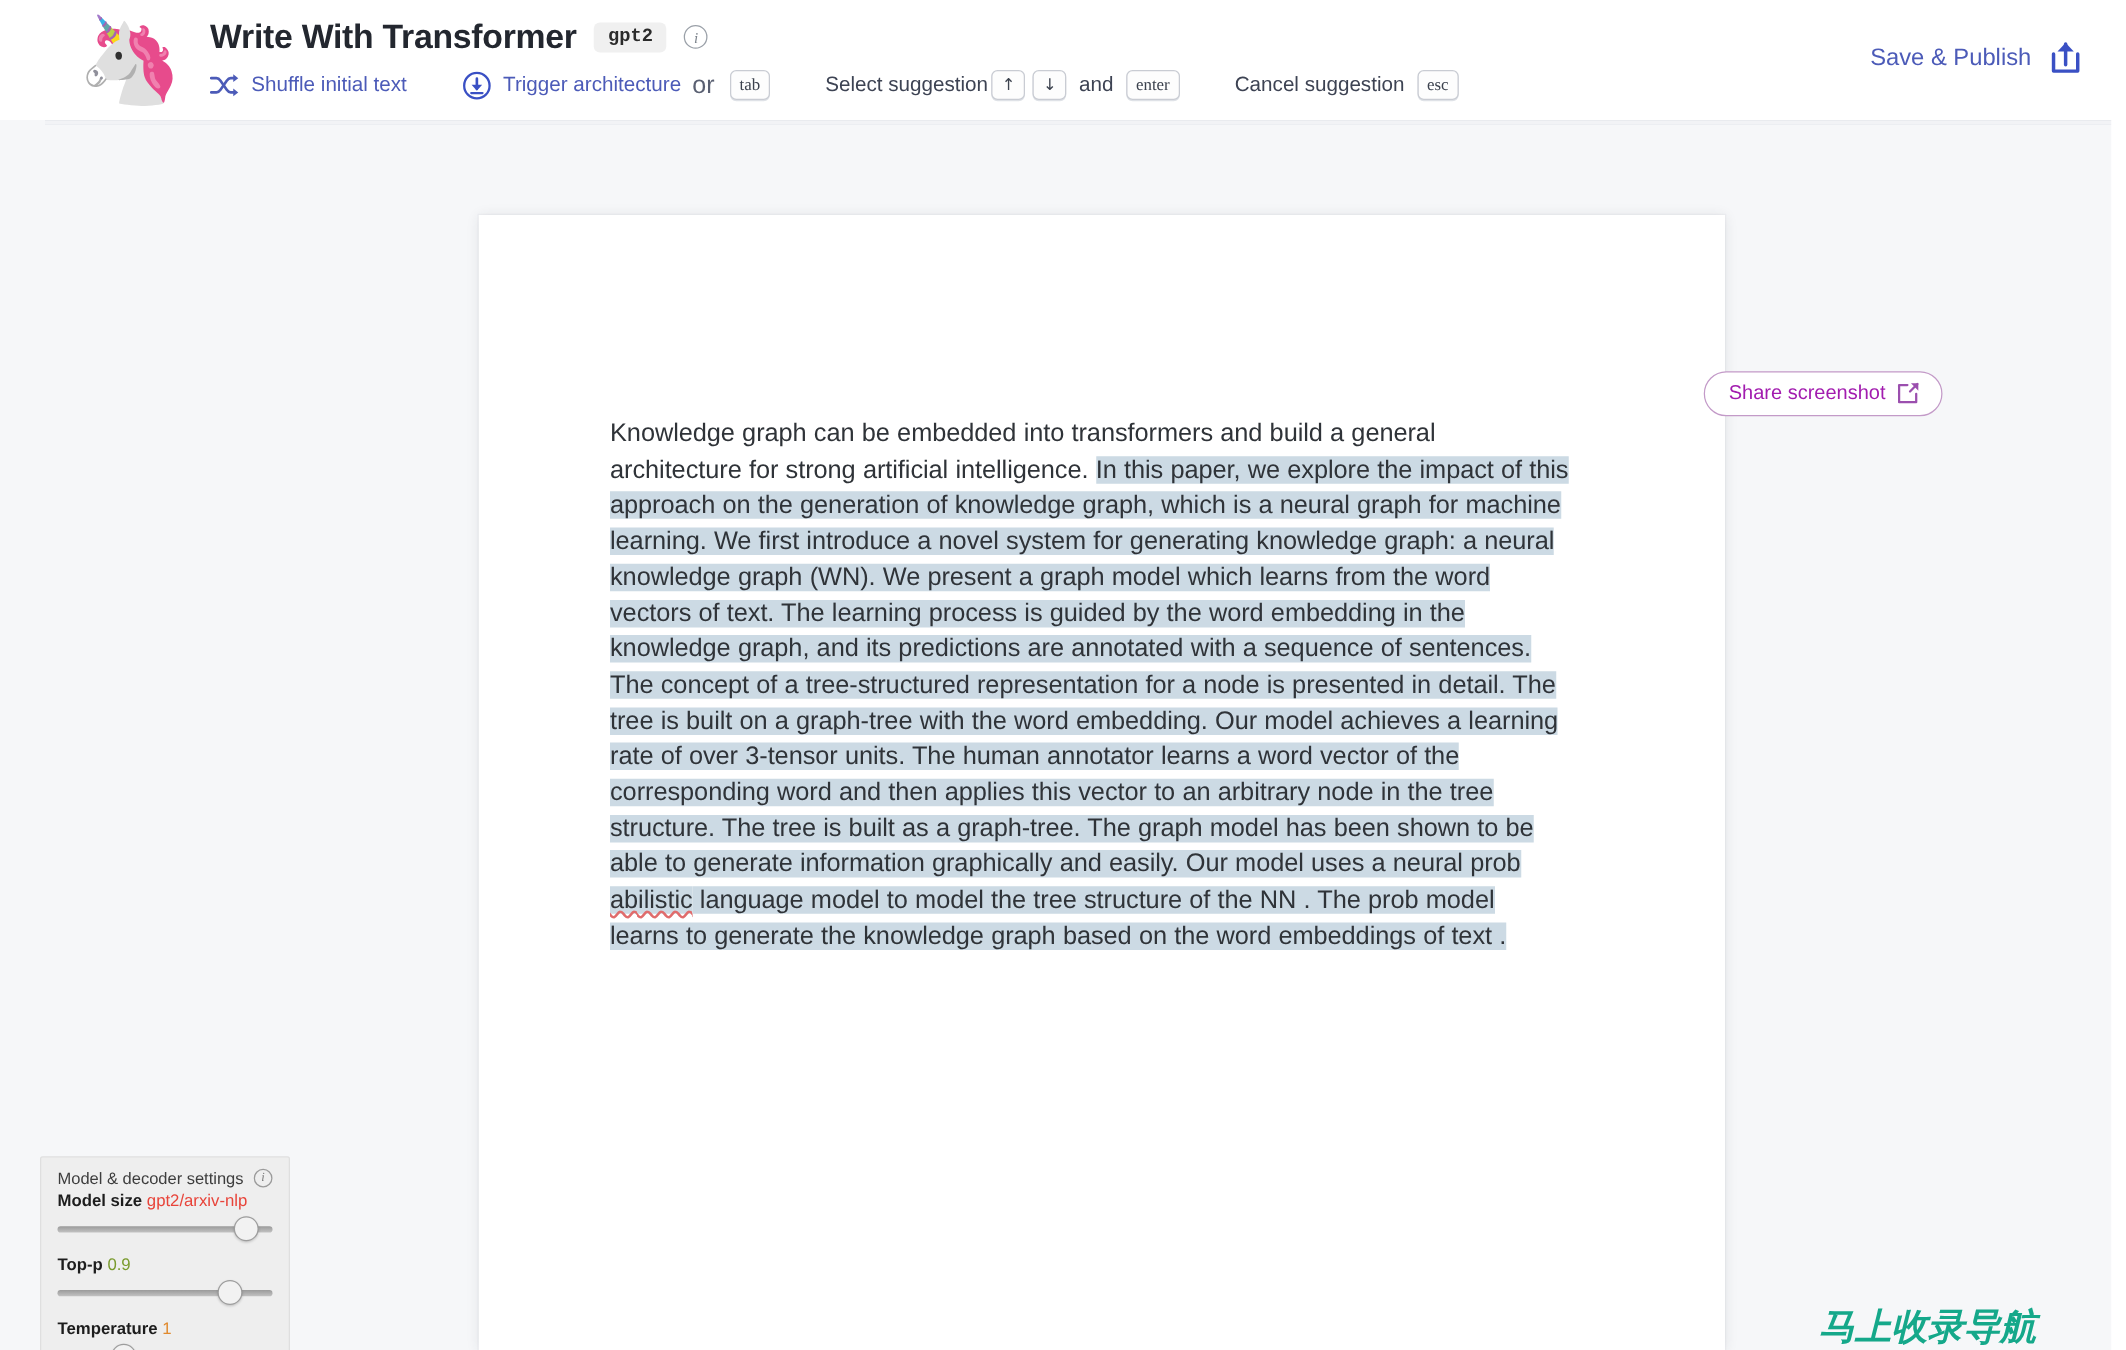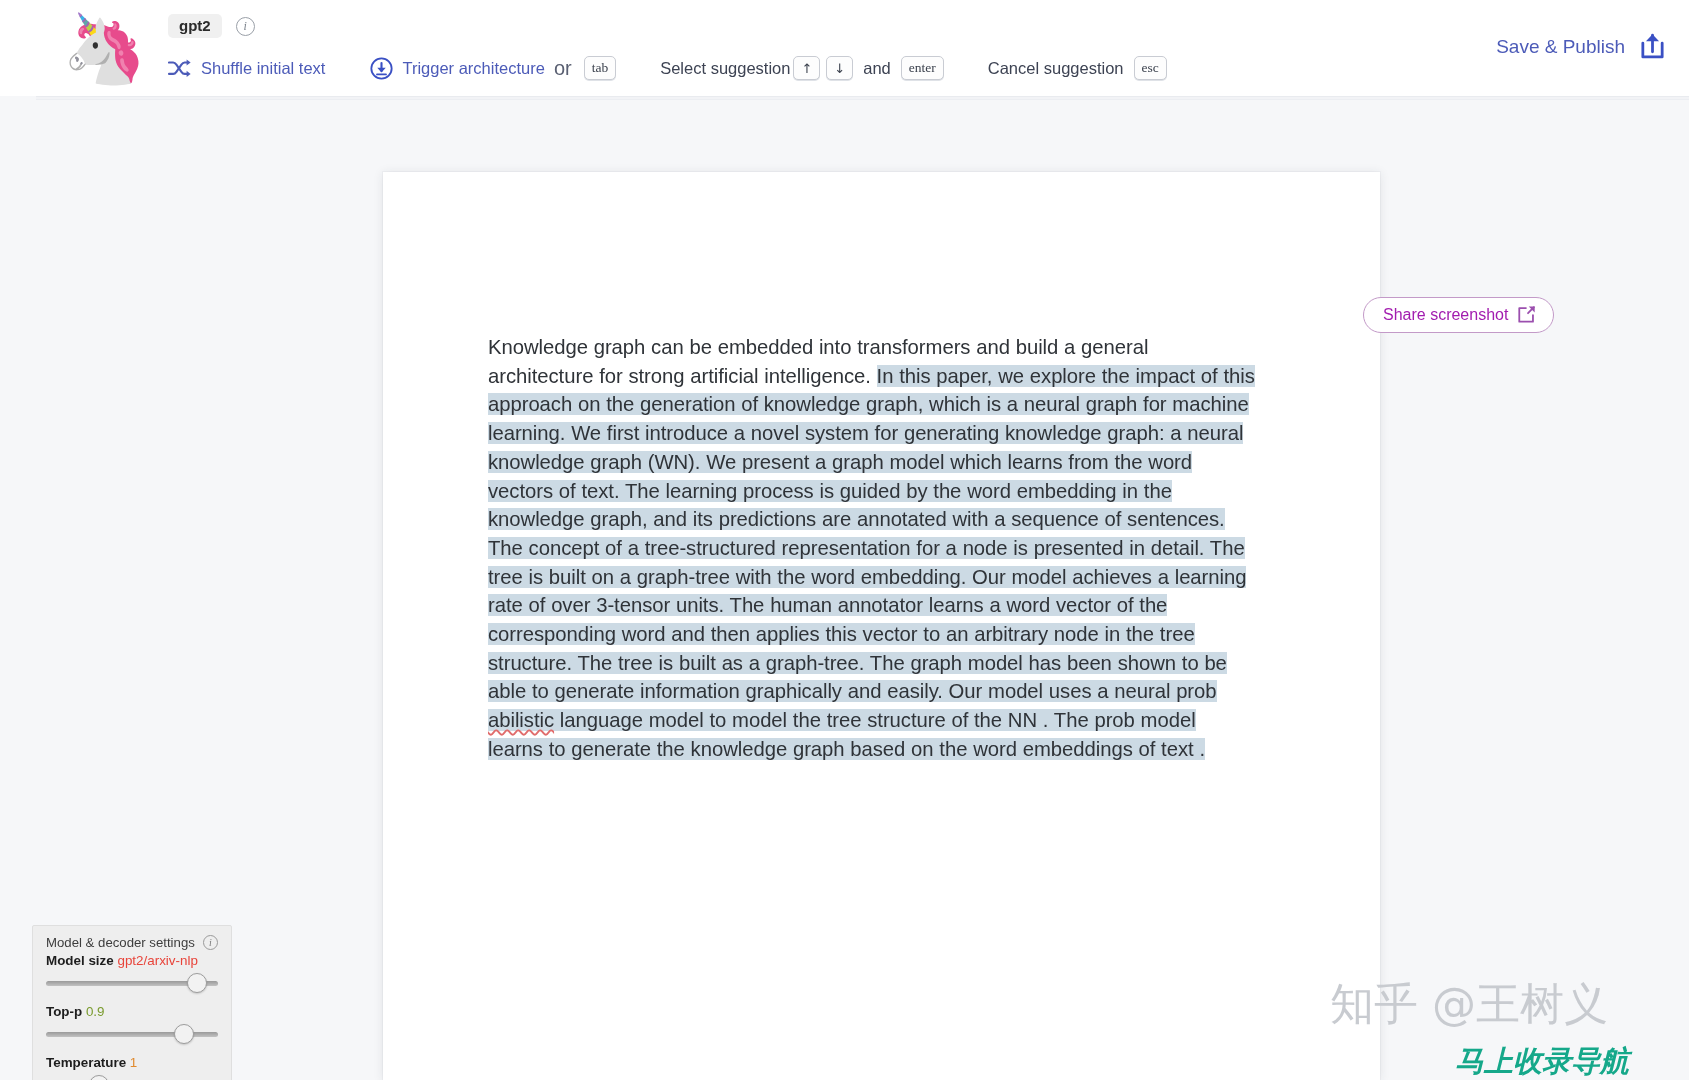--- a/index.html
+++ b/index.html
@@ -30,21 +30,21 @@
     position: absolute; left: 168px; top: 14px;
     display: flex; align-items: center; gap: 14px;
   }
   .app-title {
     font-size: 27px; font-weight: bold; color: #23272f;
     letter-spacing: -0.2px; white-space: nowrap;
   }
   .model-badge {
     background: #f0f0f0; border-radius: 5px;
     padding: 3px 11px 4px 11px;
-    font-family: Liberation Sans, sans-serif;
+    font-family: Liberation Mono, monospace;
     font-size: 15px; color: #2b2b2b; font-weight: bold;
   }
   .info-circle {
     width: 19px; height: 19px; border-radius: 50%;
     border: 1.4px solid #9aa0a8; color: #7c838c;
     font-size: 12px; font-family: "Liberation Serif", serif;
     display: flex; align-items: center; justify-content: center;
     font-style: italic; line-height: 1;
   }
 
@@ -194,20 +194,21 @@
 <body>
 
 <div id="app">
 
   <div class="header">
     <div class="header-inner">
 
       <div class="unicorn">🦄</div>
 
       <div class="title-row">
+        <span class="app-title">Write With Transformer</span>
         <span class="model-badge">gpt2</span>
         <span class="info-circle">i</span>
       </div>
 
       <div class="shortcut-row">
 
         <div class="sc-action">
           <span>
             <svg class="icon-shuffle" viewBox="0 0 24 21">
               <path d="M1 4.5h4.2c1.4 0 2.3.8 3.2 2.1l5 7.2c.9 1.3 1.8 2.1 3.2 2.1h3.1" fill="none" stroke="#4c5bb8" stroke-width="2.1" stroke-linecap="round"></path>
@@ -310,16 +311,15 @@
       <span>Temperature</span>
       <span class="setting-val v-temp">1</span>
     </div>
     <div class="slider">
       <div class="slider-track"></div>
       <div class="slider-thumb" id="thumb2" style="left: calc(28% - 5.6px);"></div>
     </div>
   </div>
 
   <div class="right-strip"></div>
-  <div class="wm-zhihu">知乎 @王树义</div>
   <div class="wm-nav">马上收录导航</div>
 
 </div>
 
 </body></html>

